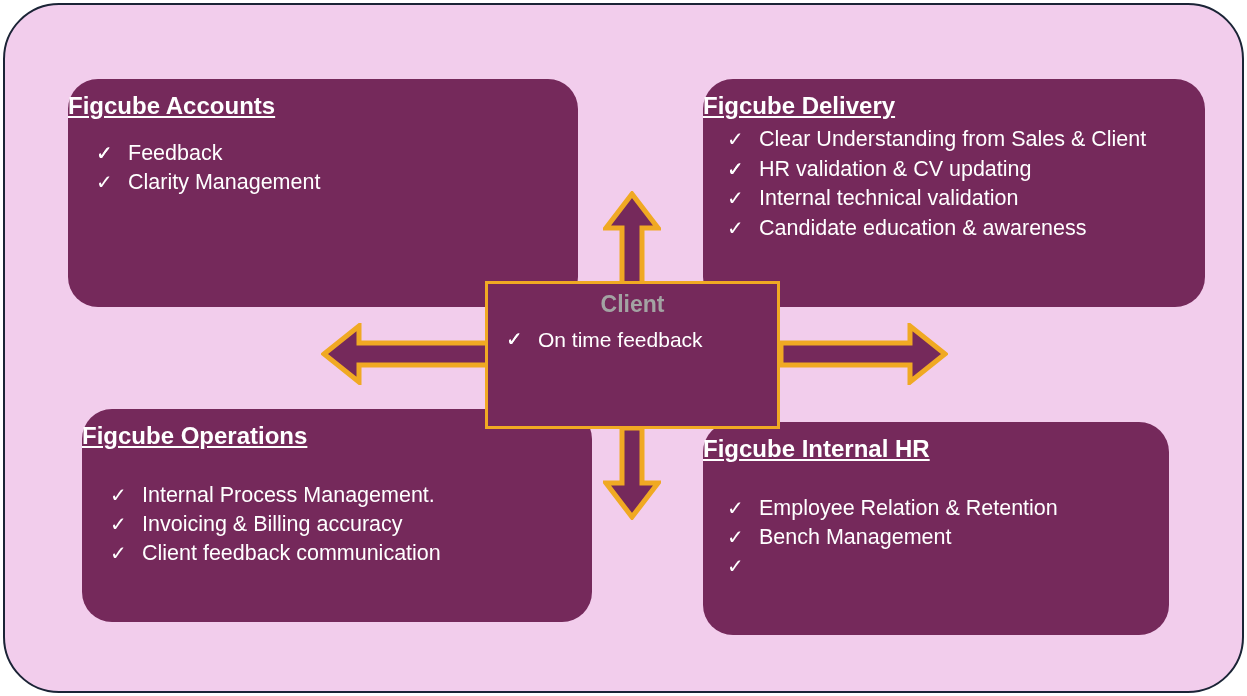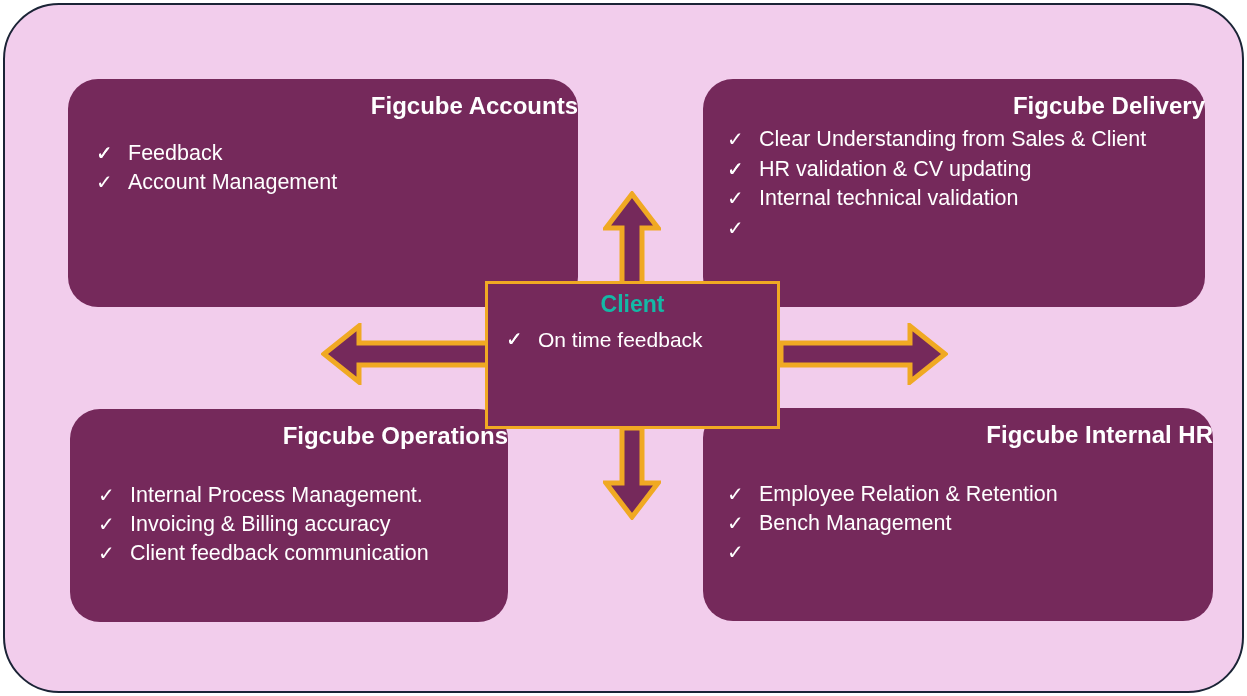--- a/index.html
+++ b/index.html
@@ -36,27 +36,28 @@
   
   .panel {
     position: absolute;
     box-sizing: border-box;
     background: #75295b;
     border-radius: 30px;
     color: #ffffff;
     padding: 0;
   }
   .panel-title {
-    text-align: right;
+    text-align: left;
     font-weight: bold;
     font-size: 24px;
     line-height: 1.1;
     color: #ffffff;
     margin: 0;
     padding-top: 14px;
+    text-decoration: underline;
   }
   .panel-list {
     list-style: none;
     margin: 0;
     padding: 0;
   }
   .panel-list li {
     position: relative;
     font-size: 21.5px;
     line-height: 29px;
@@ -69,22 +70,22 @@
     left: 10px;
     top: 0;
     font-size: 20px;
     line-height: 29px;
     color: #ffffff;
   }
 
   
   #panel-accounts  { left: 63px;  top: 74px;  width: 510px; height: 228px; }
   #panel-delivery  { left: 698px; top: 74px;  width: 502px; height: 228px; }
-  #panel-operations{ left: 65px;  top: 404px; width: 438px; height: 213px; }
-  #panel-hr        { left: 698px; top: 403px; width: 510px; height: 213px; }
+  #panel-operations{ left: 77px;  top: 404px; width: 510px; height: 213px; }
+  #panel-hr        { left: 698px; top: 417px; width: 466px; height: 213px; }
 
   #panel-accounts .panel-list   { margin-top: 20px; padding-left: 18px; }
   #panel-delivery .panel-list   { margin-top: 6px;  padding-left: 14px; }
   #panel-operations .panel-list { margin-top: 32px; padding-left: 18px; }
   #panel-hr .panel-list         { margin-top: 32px; padding-left: 14px; }
 
   #panel-delivery .panel-list li { line-height: 29.5px; }
 
   
   #panel-delivery { overflow: visible; }
@@ -110,21 +111,21 @@
     box-sizing: border-box;
     background: #75295b;
     border: 3px solid #f0a923;
     padding: 0;
   }
   #client-title {
     text-align: center;
     font-weight: bold;
     font-size: 23px;
     line-height: 1.1;
-    color: #14b8a6;
+    color: #a3a3a3;
     margin: 0;
     padding-top: 8px;
   }
   #client-box .panel-list {
     margin-top: 8px;
     padding-left: 8px;
   }
   #client-box .panel-list li {
     font-size: 21px;
     line-height: 29px;
@@ -142,21 +143,21 @@
       <ul class="panel-list">
         <li>
           <span class="tick">✓</span>
         </li>
         <li>
           <span class="tick">✓</span>
           <span>Feedback</span>
         </li>
         <li>
           <span class="tick">✓</span>
-          <span>Account Management</span>
+          <span>Clarity Management</span>
         </li>
       </ul>
     </div>
 
     <div class="panel" id="panel-delivery">
       <div class="panel-title">Figcube Delivery</div>
       <ul class="panel-list">
         <li>
           <span class="tick">✓</span>
           <span>Clear Understanding from Sales &amp; Client</span>
@@ -167,20 +168,21 @@
         <li>
           <span class="tick">✓</span>
           <span>HR validation &amp; CV updating</span>
         </li>
         <li>
           <span class="tick">✓</span>
           <span>Internal technical validation</span>
         </li>
         <li>
           <span class="tick">✓</span>
+          <span>Candidate education &amp; awareness</span>
         </li>
       </ul>
     </div>
 
     <div class="panel" id="panel-operations">
       <div class="panel-title">Figcube Operations</div>
       <ul class="panel-list">
         <li>
           <span class="tick">✓</span>
           <span>Internal Process Management.</span>

